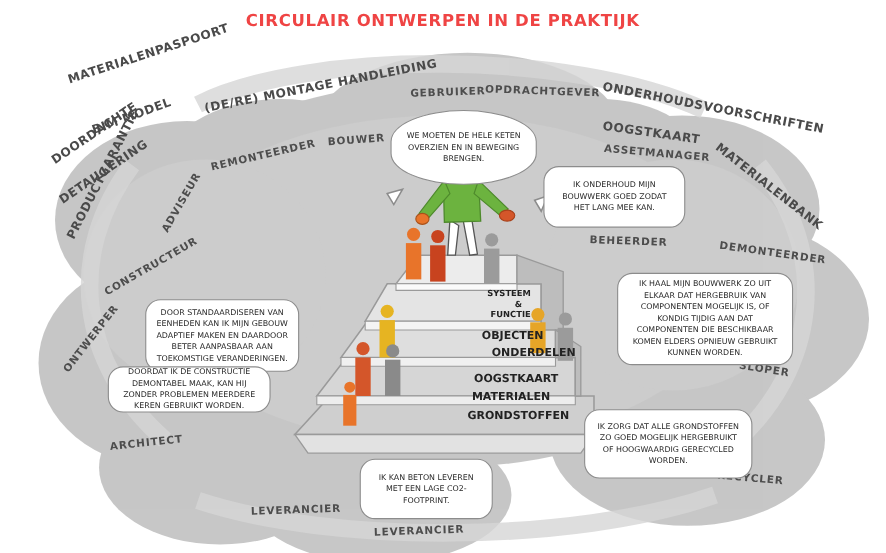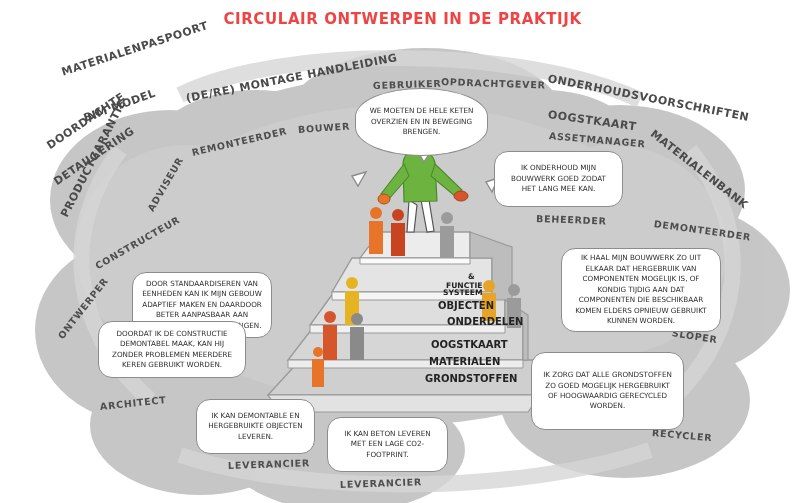--- a/index.html
+++ b/index.html
@@ -256,30 +256,29 @@
     <div class="role" style="left:654px; top:218px; transform:rotate(8deg);">DEMONTEERDER</div>
     <div class="role" style="left:150px; top:205px; transform:rotate(-60deg);">ADVISEUR</div>
     <div class="role" style="left:96px; top:261px; transform:rotate(-30deg);">CONSTRUCTEUR</div>
     <div class="role" style="left:60px; top:332px; transform:rotate(-52deg);">ONTWERPER</div>
     <div class="role" style="left:100px; top:401px; transform:rotate(-6deg);">ARCHITECT</div>
     <div class="role" style="left:672px; top:327px; transform:rotate(9deg);">SLOPER</div>
     <div class="role" style="left:652px; top:427px; transform:rotate(5deg);">RECYCLER</div>
     <div class="role" style="left:228px; top:460px; transform:rotate(-2deg);">LEVERANCIER</div>
     <div class="role" style="left:340px; top:479px; transform:rotate(-2deg);">LEVERANCIER</div>
 
-    <div class="bubble round" style="left:355px; top:88px; width:133px; height:68px;text-align:center;">WE MOETEN DE HELE KETEN OVERZIEN EN IN BEWEGING BRENGEN.</div>
+    <div class="bubble round" style="left:355px; top:100px; width:133px; height:68px;text-align:center;">WE MOETEN DE HELE KETEN OVERZIEN EN IN BEWEGING BRENGEN.</div>
     <div class="bubble" style="left:132px; top:272px; width:140px; height:66px;">DOOR STANDAARDISEREN VAN EENHEDEN KAN IK MIJN GEBOUW ADAPTIEF MAKEN EN DAARDOOR BETER AANPASBAAR AAN TOEKOMSTIGE VERANDERINGEN.</div>
-    <div class="bubble" style="left:98px; top:321px; width:148px; height:57px;">DOORDAT IK DE CONSTRUCTIE DEMONTABEL MAAK, KAN HIJ ZONDER PROBLEMEN MEERDERE KEREN GEBRUIKT WORDEN.</div>
-    <div class="bubble" style="left:196px; top:399px; width:119px; height:55px;">IK KAN DEMONTABLE EN HERGEBRUIKTE OBJECTEN LEVEREN.</div>
+    <div class="bubble" style="left:98px; top:333px; width:148px; height:42px;">DOORDAT IK DE CONSTRUCTIE DEMONTABEL MAAK, KAN HIJ ZONDER PROBLEMEN MEERDERE KEREN GEBRUIKT WORDEN.</div>
     <div class="bubble" style="left:327px; top:417px; width:121px; height:55px;">IK KAN BETON LEVEREN MET EEN LAGE CO2-FOOTPRINT.</div>
     <div class="bubble" style="left:494px; top:151px; width:129px; height:56px;">IK ONDERHOUD MIJN BOUWWERK GOED ZODAT HET LANG MEE KAN.</div>
     <div class="bubble" style="left:561px; top:248px; width:160px; height:84px;">IK HAAL MIJN BOUWWERK ZO UIT ELKAAR DAT HERGEBRUIK VAN COMPONENTEN MOGELIJK IS, OF KONDIG TIJDIG AAN DAT COMPONENTEN DIE BESCHIKBAAR KOMEN ELDERS OPNIEUW GEBRUIKT KUNNEN WORDEN.</div>
-    <div class="bubble" style="left:531px; top:352px; width:153px; height:78px;">IK ZORG DAT ALLE GRONDSTOFFEN ZO GOED MOGELIJK HERGEBRUIKT OF HOOGWAARDIG GERECYCLED WORDEN.</div>
-
-    <div class="steplabel head" style="left:443px; top:262px;margin-top:26px;">SYSTEEM</div>
+    <div class="bubble" style="left:531px; top:372px; width:153px; height:63px;">IK ZORG DAT ALLE GRONDSTOFFEN ZO GOED MOGELIJK HERGEBRUIKT OF HOOGWAARDIG GERECYCLED WORDEN.</div>
+
+    <div class="steplabel head" style="left:443px; top:262px;">SYSTEEM</div>
     <div class="steplabel head" style="left:468px; top:272px;">&amp;</div>
     <div class="steplabel head" style="left:446px; top:281px;">FUNCTIE</div>
     <div class="steplabel" style="left:438px; top:300px;">OBJECTEN</div>
     <div class="steplabel" style="left:431px; top:316px;margin-left:16px;">ONDERDELEN</div>
     <div class="steplabel" style="left:431px; top:339px;">OOGSTKAART</div>
     <div class="steplabel" style="left:429px; top:356px;">MATERIALEN</div>
     <div class="steplabel" style="left:425px; top:373px;">GRONDSTOFFEN</div>
 
   </div>
 </div>

